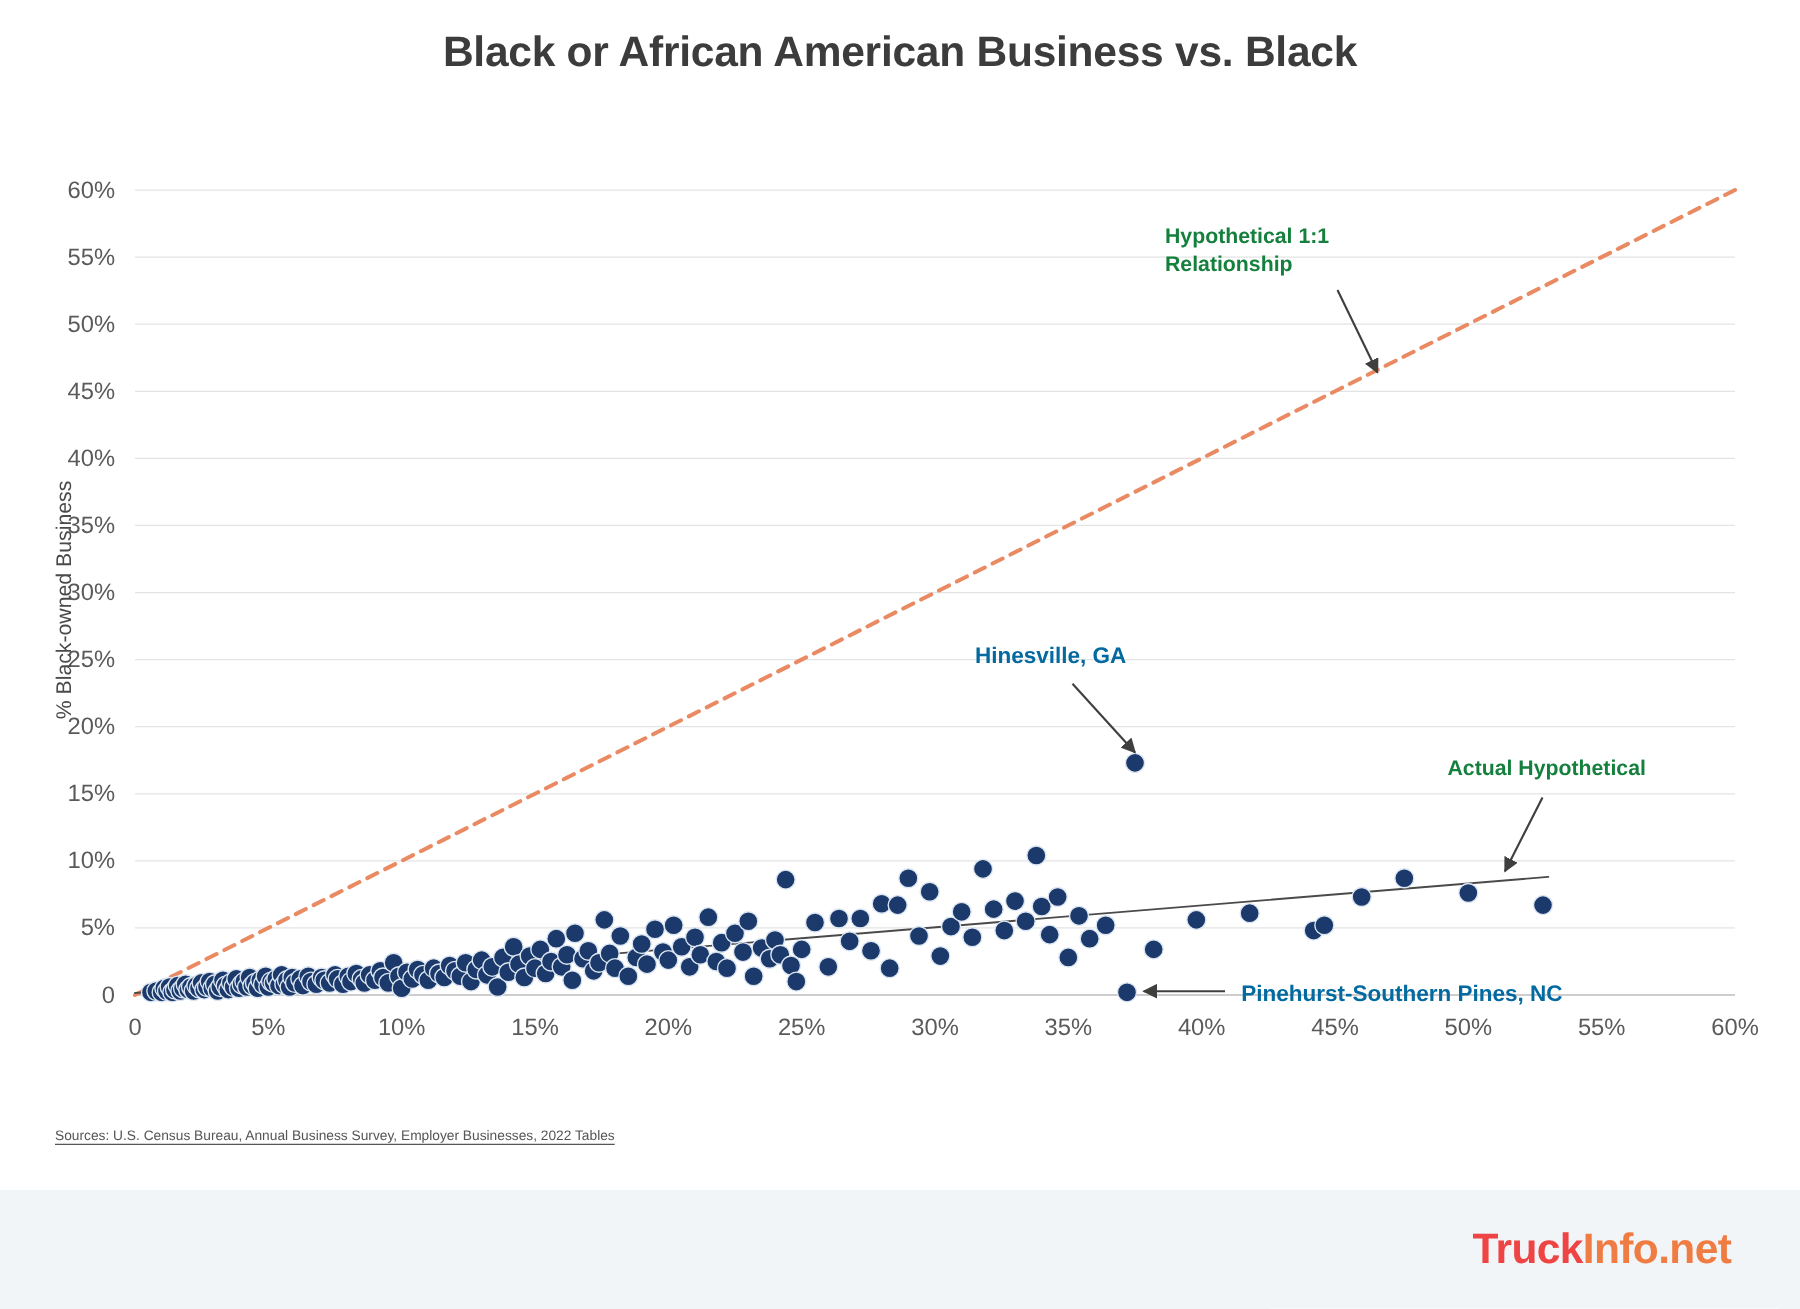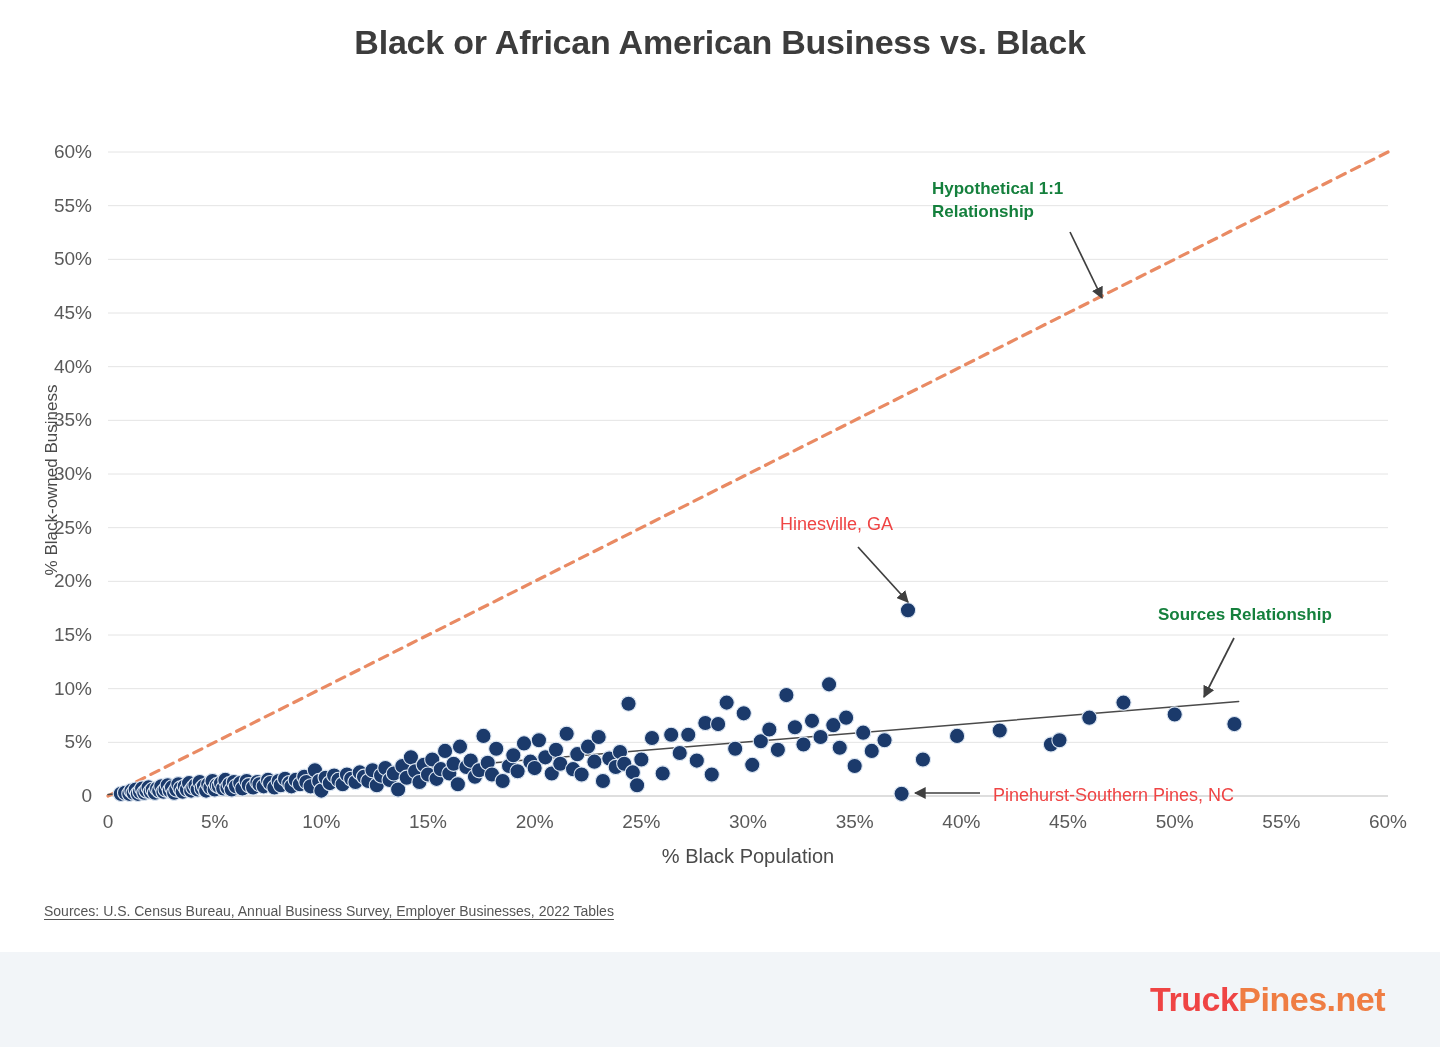--- a/index.html
+++ b/index.html
@@ -66,21 +66,21 @@
     color: #4a4a4a;
     font-weight: 400;
     white-space: nowrap;
   }
 
   
   .source-note {
     position: absolute;
     left: 44px;
     top: 903px;
-    font-size: 14px;
+    font-size: 11px;
     color: #555555;
     text-decoration: underline;
     text-underline-offset: 3px;
   }
 
   
   .footer-band {
     position: absolute;
     left: 0;
     top: 952px;
@@ -100,21 +100,21 @@
   .brand-info  { color: #ef7d43; }
 
   
   .anno {
     position: absolute;
     font-size: 17px;
     white-space: pre-line;
     line-height: 1.35;
   }
   .anno-bold { font-weight: 700; color: #15803d; }
-  .anno-plain { font-weight: 400; color: #ef4444; font-size: 18px; }
+  .anno-plain { font-weight: 700; color: #0369a1; font-size: 18px; }
   .anno-hypo   { left: 932px; top: 178px; }
   .anno-actual { left: 1158px; top: 604px; }
   .anno-hines  { left: 780px; top: 512px; }
   .anno-pine   { left: 993px; top: 783px; }
 </style>
 </head>
 <body>
 
 <div id="page">
 
@@ -366,27 +366,26 @@
         </g>
         <g>
           <line x1="1070" y1="232" x2="1102" y2="298" stroke="#3f3f3f" stroke-width="1.7" marker-end="url(#ah)"></line>
           <line x1="1234" y1="638" x2="1204" y2="697" stroke="#3f3f3f" stroke-width="1.7" marker-end="url(#ah)"></line>
           <line x1="858" y1="547" x2="908" y2="602" stroke="#3f3f3f" stroke-width="1.7" marker-end="url(#ah)"></line>
           <line x1="980" y1="793" x2="915" y2="793" stroke="#3f3f3f" stroke-width="1.7" marker-end="url(#ah)"></line>
         </g>
       </svg>
   </div>
 
-  <div class="x-axis-title">% Black Population</div>
   <div class="y-axis-title">% Black-owned Business</div>
 
   <div class="anno anno-bold anno-hypo">Hypothetical 1:1
 Relationship</div>
-  <div class="anno anno-bold anno-actual">Sources Relationship</div>
+  <div class="anno anno-bold anno-actual">Actual Hypothetical</div>
   <div class="anno anno-plain anno-hines">Hinesville, GA</div>
   <div class="anno anno-plain anno-pine">Pinehurst-Southern Pines, NC</div>
 
   <div class="source-note">Sources: U.S. Census Bureau, Annual Business Survey, Employer Businesses, 2022 Tables </div>
 
   <div class="footer-band"></div>
-  <div class="brand"><span class="brand-truck">Truck</span><span class="brand-info">Pines.net</span></div>
+  <div class="brand"><span class="brand-truck">Truck</span><span class="brand-info">Info.net</span></div>
 
 </div>
 
 </body></html>

